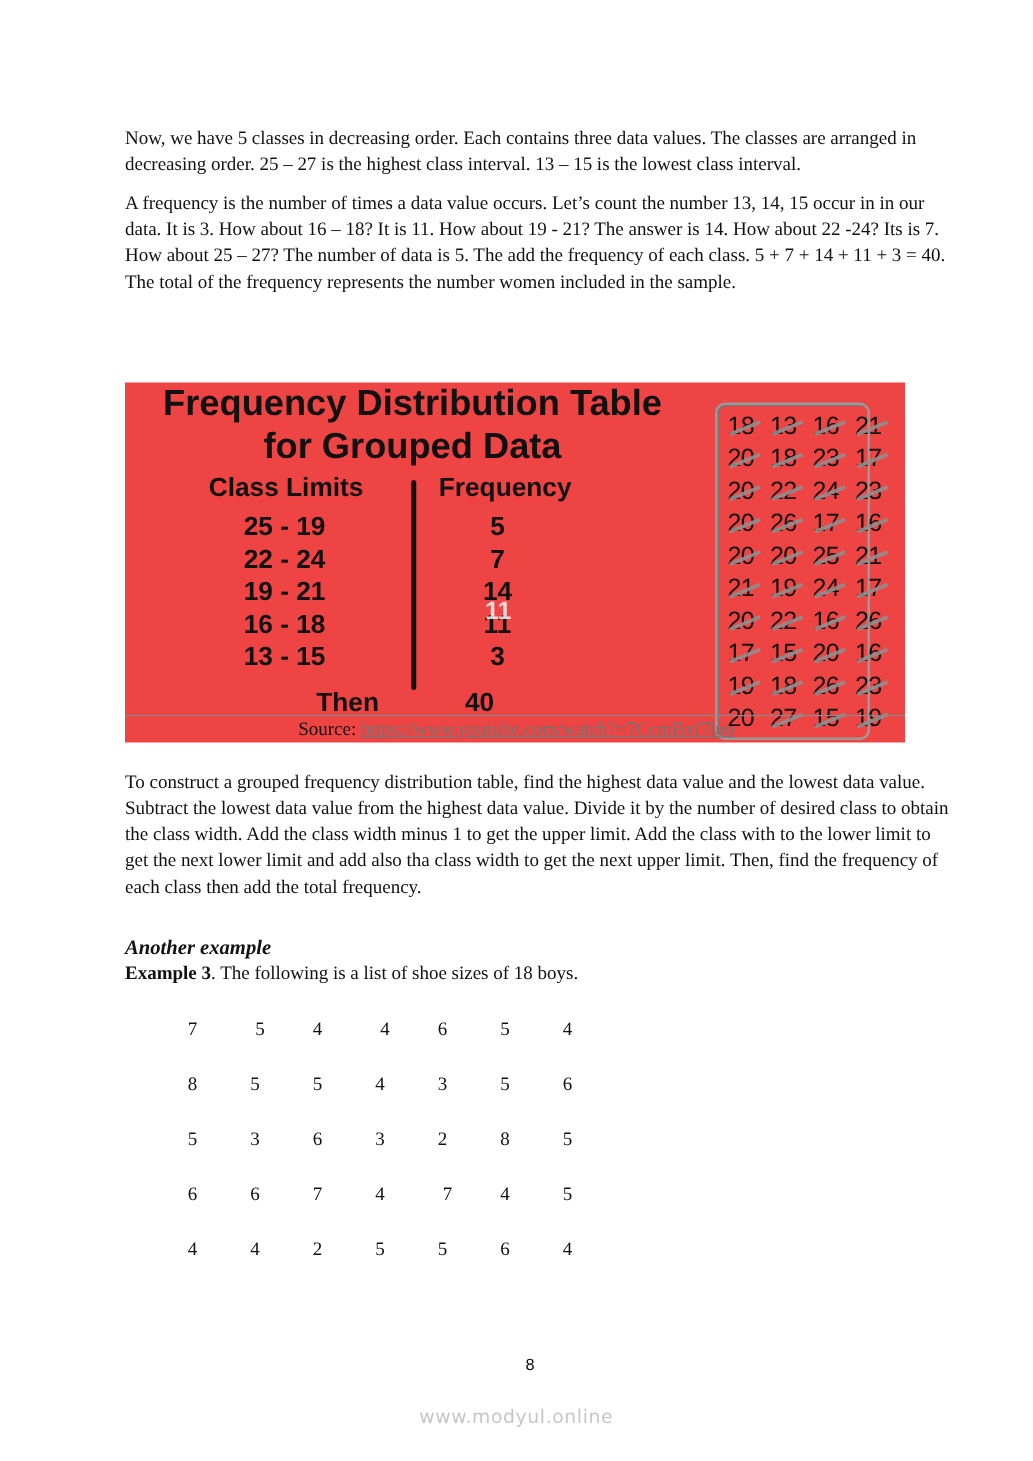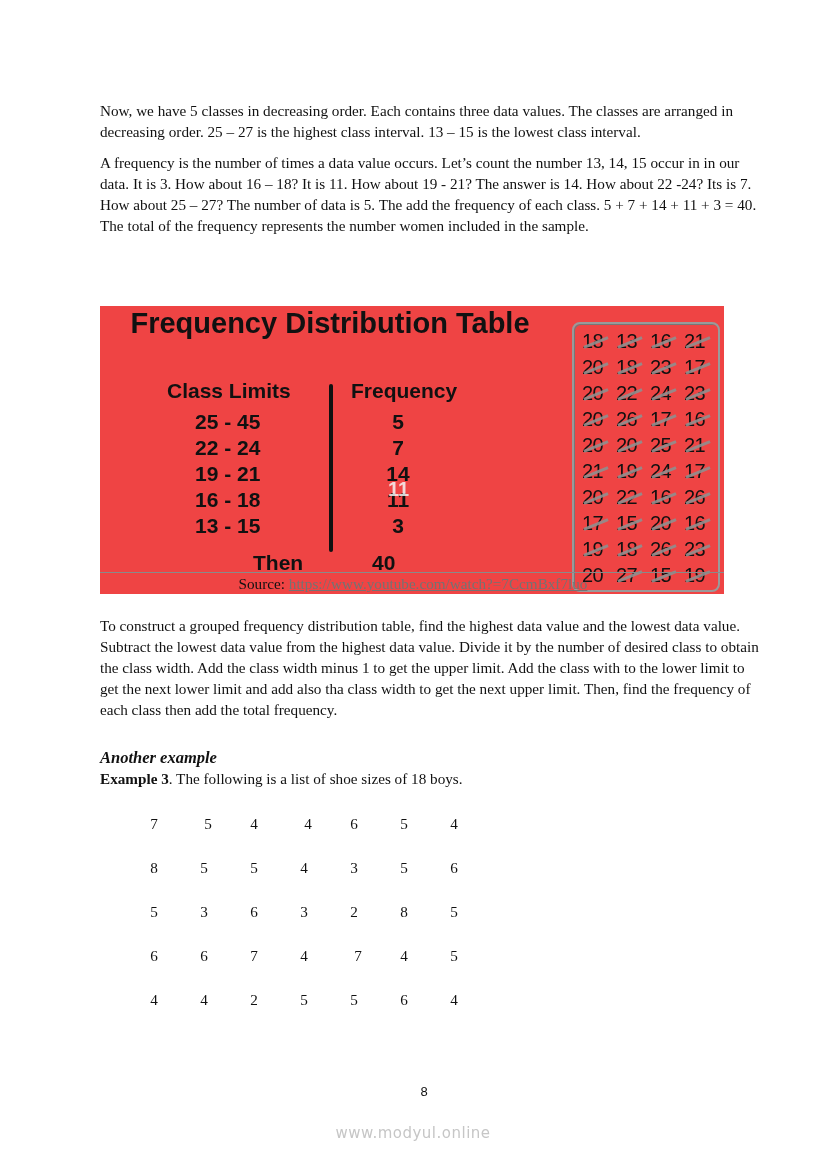--- a/index.html
+++ b/index.html
@@ -47,21 +47,21 @@
     }
     .row-limit { left: 95px; width: 110px; }
     .row-freq { left: 268px; width: 60px; text-align: center; }
     .total-label { position: absolute; left: 153px; top: 245px; font-weight: bold; font-size: 21px; }
     .total-value { position: absolute; left: 272px; top: 245px; font-weight: bold; font-size: 21px; }
     .ghost-11 {
       position: absolute; left: 288px; top: 172px; font-weight: bold; font-size: 20px; color: #f4f4f4; opacity: .85;
     }
 
     .tally-box {
-      position: absolute; left: 472px; top: 16px; width: 148px; height: 270px;
+      position: absolute; left: 472px; top: 16px; width: 124px; height: 270px;
       border: 2px solid #9a9a9a; border-radius: 8px; box-sizing: border-box;
       box-shadow: 1px 1px 0 #777 inset;
     }
     .tally-row {
       position: absolute; left: 8px; display: flex; gap: 0;
       font-size: 20px; line-height: 22px; letter-spacing: -0.5px;
     }
     .tally-cell { width: 34px; text-align: left; position: relative; }
     .tally-cell.struck::after {
       content: ""; position: absolute; left: 1px; top: 11px; width: 26px; height: 3px;
@@ -98,26 +98,27 @@
   </style>
 </head>
 <body>
 
 <p class="para" id="p1">Now, we have 5 classes in decreasing order. Each contains three data values. The classes are arranged in decreasing order. 25 – 27 is the highest class interval. 13 – 15 is the lowest class interval.</p>
 <p class="para" id="p2">A frequency is the number of times a data value occurs. Let’s count the number 13, 14, 15 occur in in our data. It is 3. How about 16 – 18? It is 11. How about 19 -  21? The answer is 14. How about 22 -24? Its is 7. How about 25 – 27? The number of data is 5. The add the frequency of each class. 5 + 7 + 14 + 11 + 3 = 40. The total of the frequency represents the number women included in the sample.</p>
 
 <div class="figure">
   <div class="fig-title">
     <span class="t1">Frequency Distribution Table</span>
+    <span class="t2">for Grouped Data</span>
   </div>
   <div class="col-head" id="col-head-limits">Class Limits</div>
   <div class="col-head" id="col-head-freq">Frequency</div>
   <div class="divider-v"></div>
 
-  <div class="row-limit" style="top:103px">25 - 45</div>
+  <div class="row-limit" style="top:103px">25 - 19</div>
   <div class="row-freq" style="top:103px">5</div>
   <div class="row-limit" style="top:129px">22 - 24</div>
   <div class="row-freq" style="top:129px">7</div>
   <div class="row-limit" style="top:155px">19 - 21</div>
   <div class="row-freq" style="top:155px">14</div>
   <div class="row-limit" style="top:181px">16 - 18</div>
   <div class="row-freq" style="top:181px">11</div>
   <div class="row-limit" style="top:207px">13 - 15</div>
   <div class="row-freq" style="top:207px">3</div>
   <div class="ghost-11">11</div>

